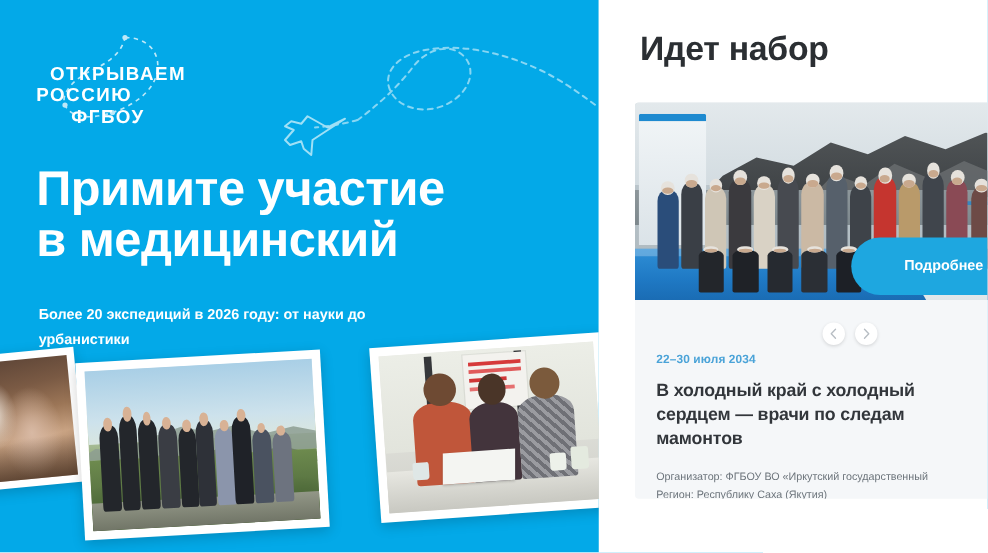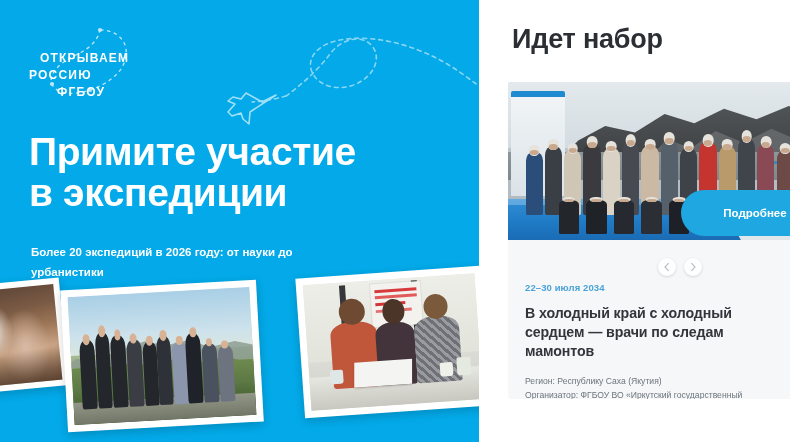--- a/index.html
+++ b/index.html
@@ -32,21 +32,21 @@
     position: absolute;
     left: 26px; top: 22px;
     width: 140px; height: 86px;
   }
   .logo-svg { position: absolute; left: 0; top: 0; }
   .logo-text {
     position: absolute;
     left: 0; top: 0;
     width: 140px; height: 86px;
     color: #ffffff;
-    font-size: 12px;
+    font-size: 15px;
     font-weight: bold;
     letter-spacing: 1.2px;
     line-height: 1;
   }
   .logo-l1 { position: absolute; left: 14px;  top: 30px; }
   .logo-l2 { position: absolute; left: 3px;   top: 47px; }
   .logo-l3 { position: absolute; left: 31px;  top: 64px; }
 
   
   .hero-title {
@@ -438,21 +438,21 @@
       </svg>
       <div class="logo-text">
         <span class="logo-l1">ОТКРЫВАЕМ</span>
         <span class="logo-l2">РОССИЮ</span>
         <span class="logo-l3">ФГБОУ</span>
       </div>
     </div>
 
     <h1 class="hero-title">
       <span>Примите участие</span><br>
-      <span>в экспедиции</span>
+      <span>в медицинский</span>
     </h1>
     <p class="hero-sub">Более 20 экспедиций в 2026 году: от науки до урбанистики</p>
 
     <div class="photo photo-1">
       <div class="pic-indoor"></div>
     </div>
 
     <div class="photo photo-2">
       <div class="pic-mountain">
         <div class="sky"></div>
@@ -557,19 +557,19 @@
           <svg width="10" height="10" viewBox="0 0 10 10">
             <path d="M3.6 1.4 L7 5 L3.6 8.6" fill="none" stroke="#b7bdc3" stroke-width="1.1" stroke-linecap="round" stroke-linejoin="round"></path>
           </svg>
         </button>
       </div>
 
       <div class="card-body">
         <div class="card-date">22–30 июля 2034</div>
         <h3 class="card-title">В холодный край с холодный сердцем — врачи по следам мамонтов</h3>
         <div class="card-meta">
+          <div>Организатор: ФГБОУ ВО «Иркутский государственный</div>
           <div>Регион: Республику Саха (Якутия)</div>
-          <div>Организатор: ФГБОУ ВО «Иркутский государственный</div>
         </div>
       </div>
     </article>
   </section>
 </div>
 
 </body></html>

